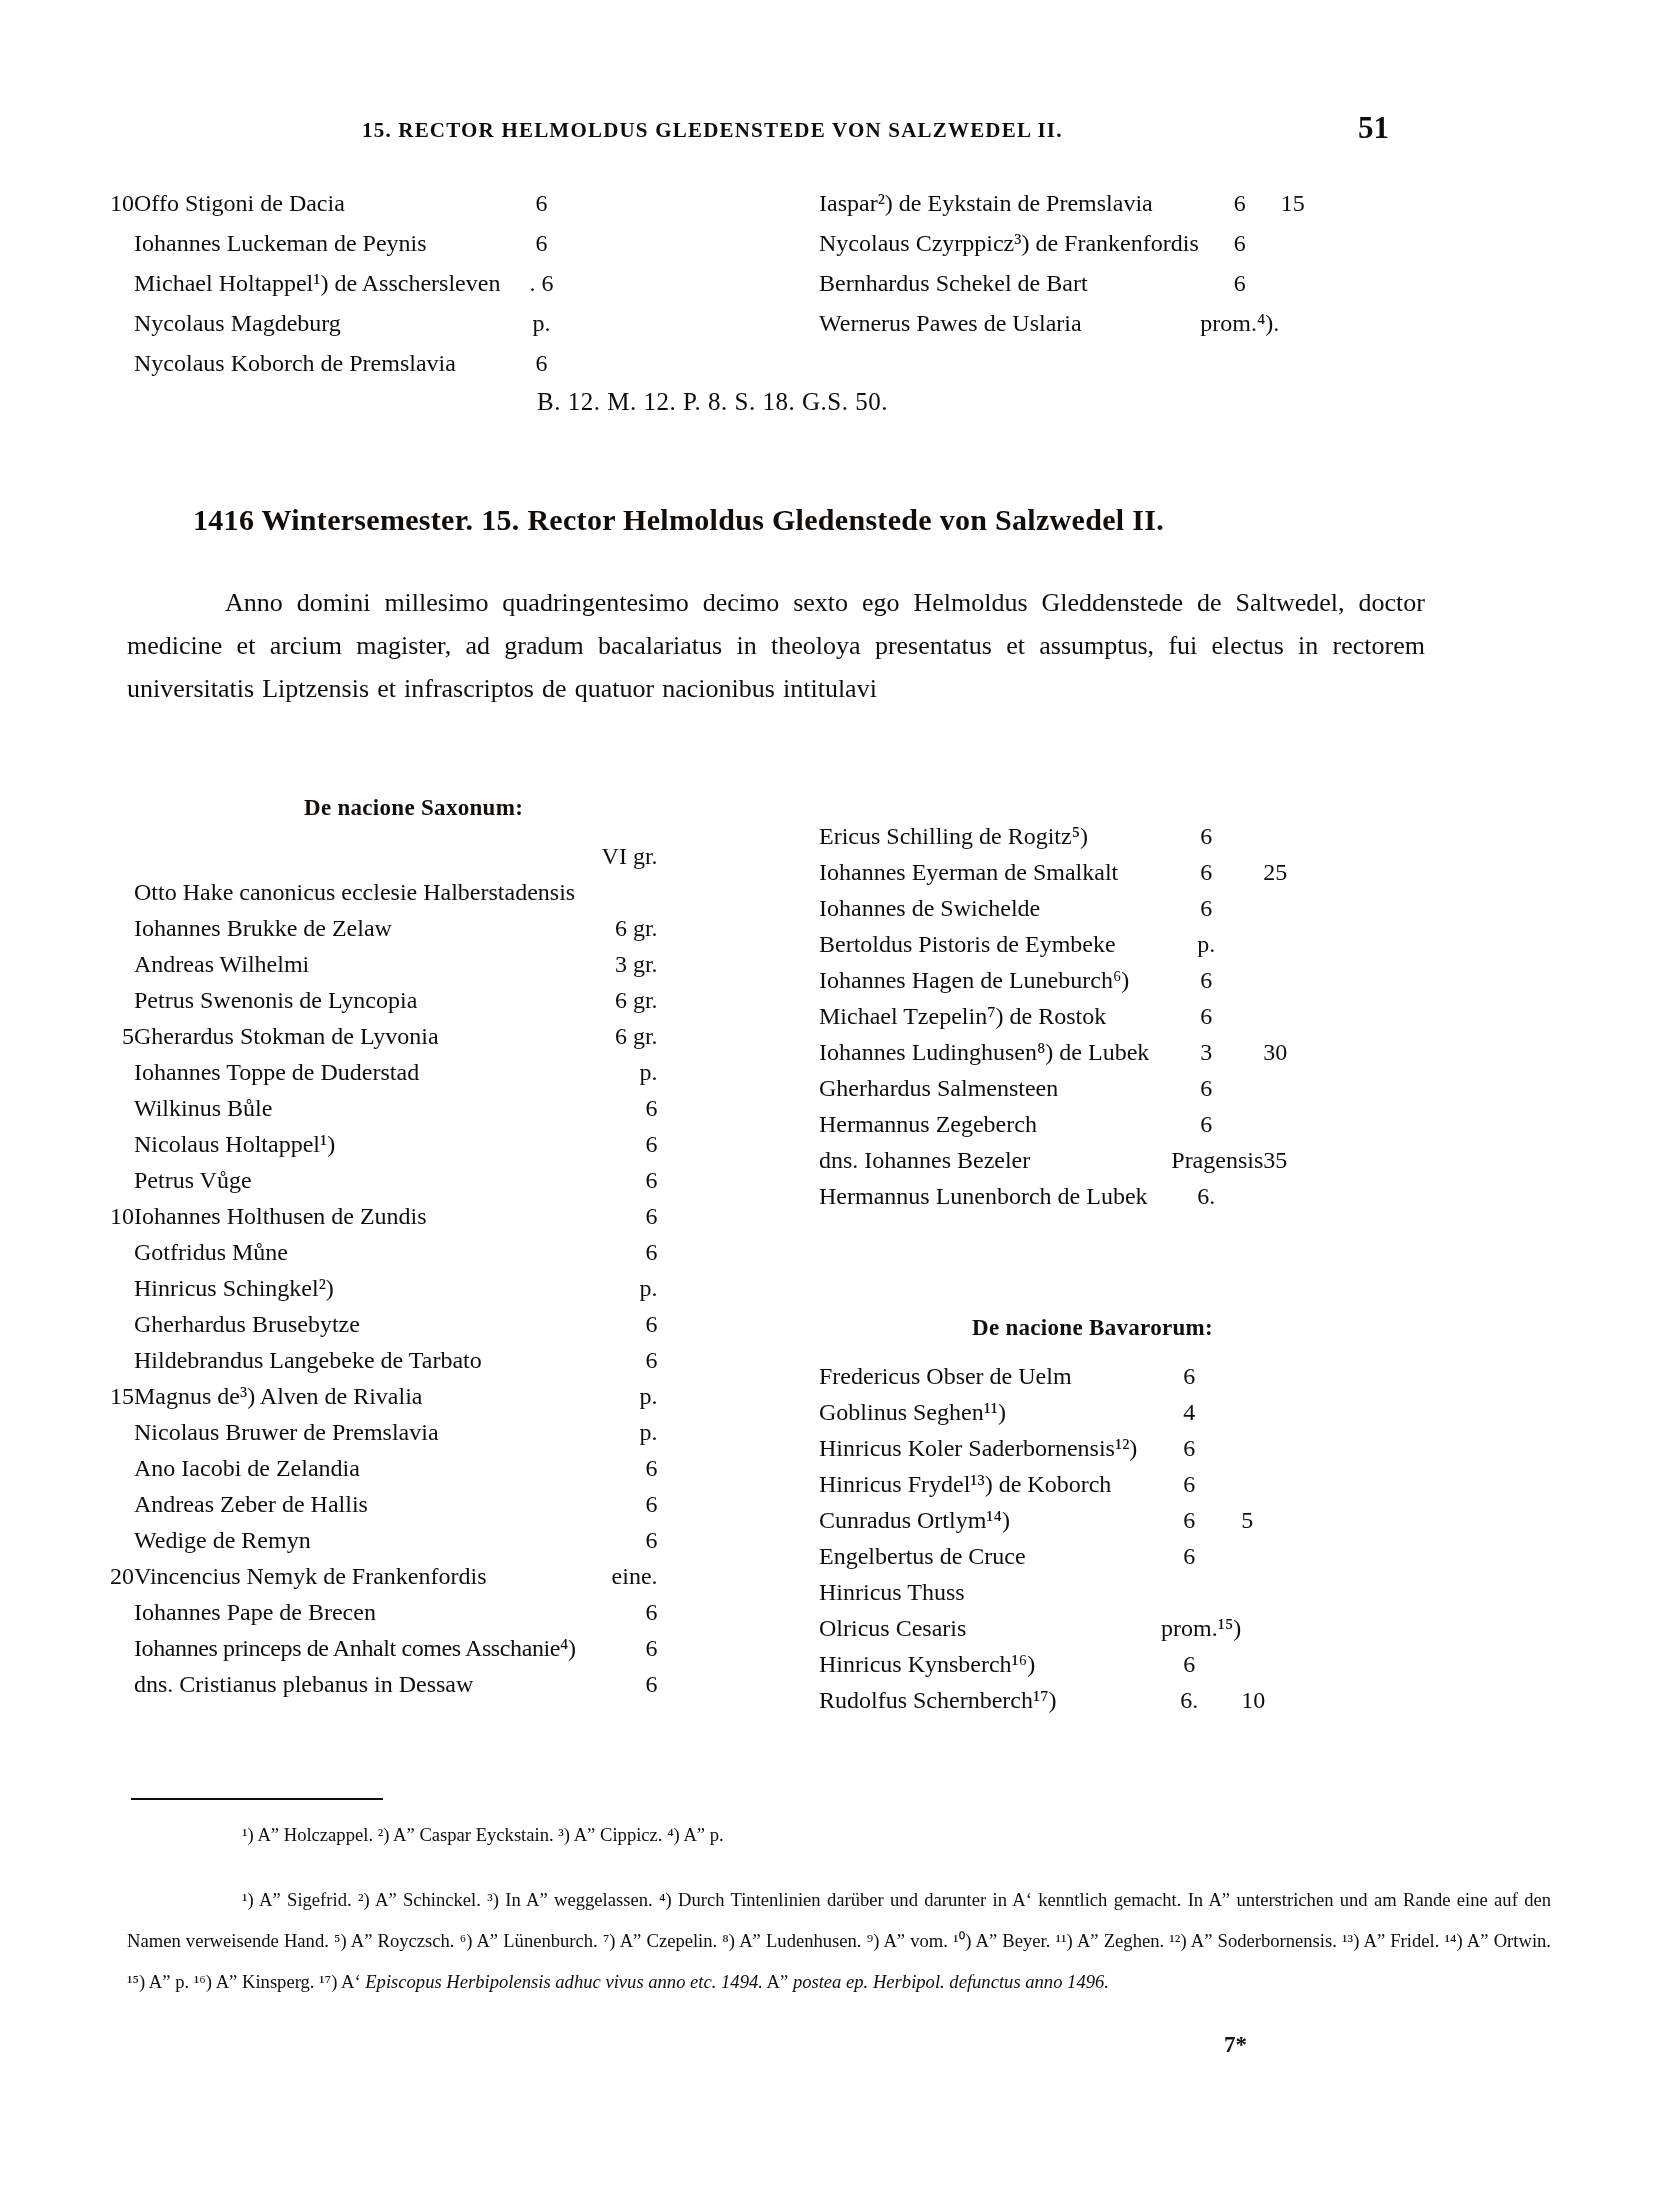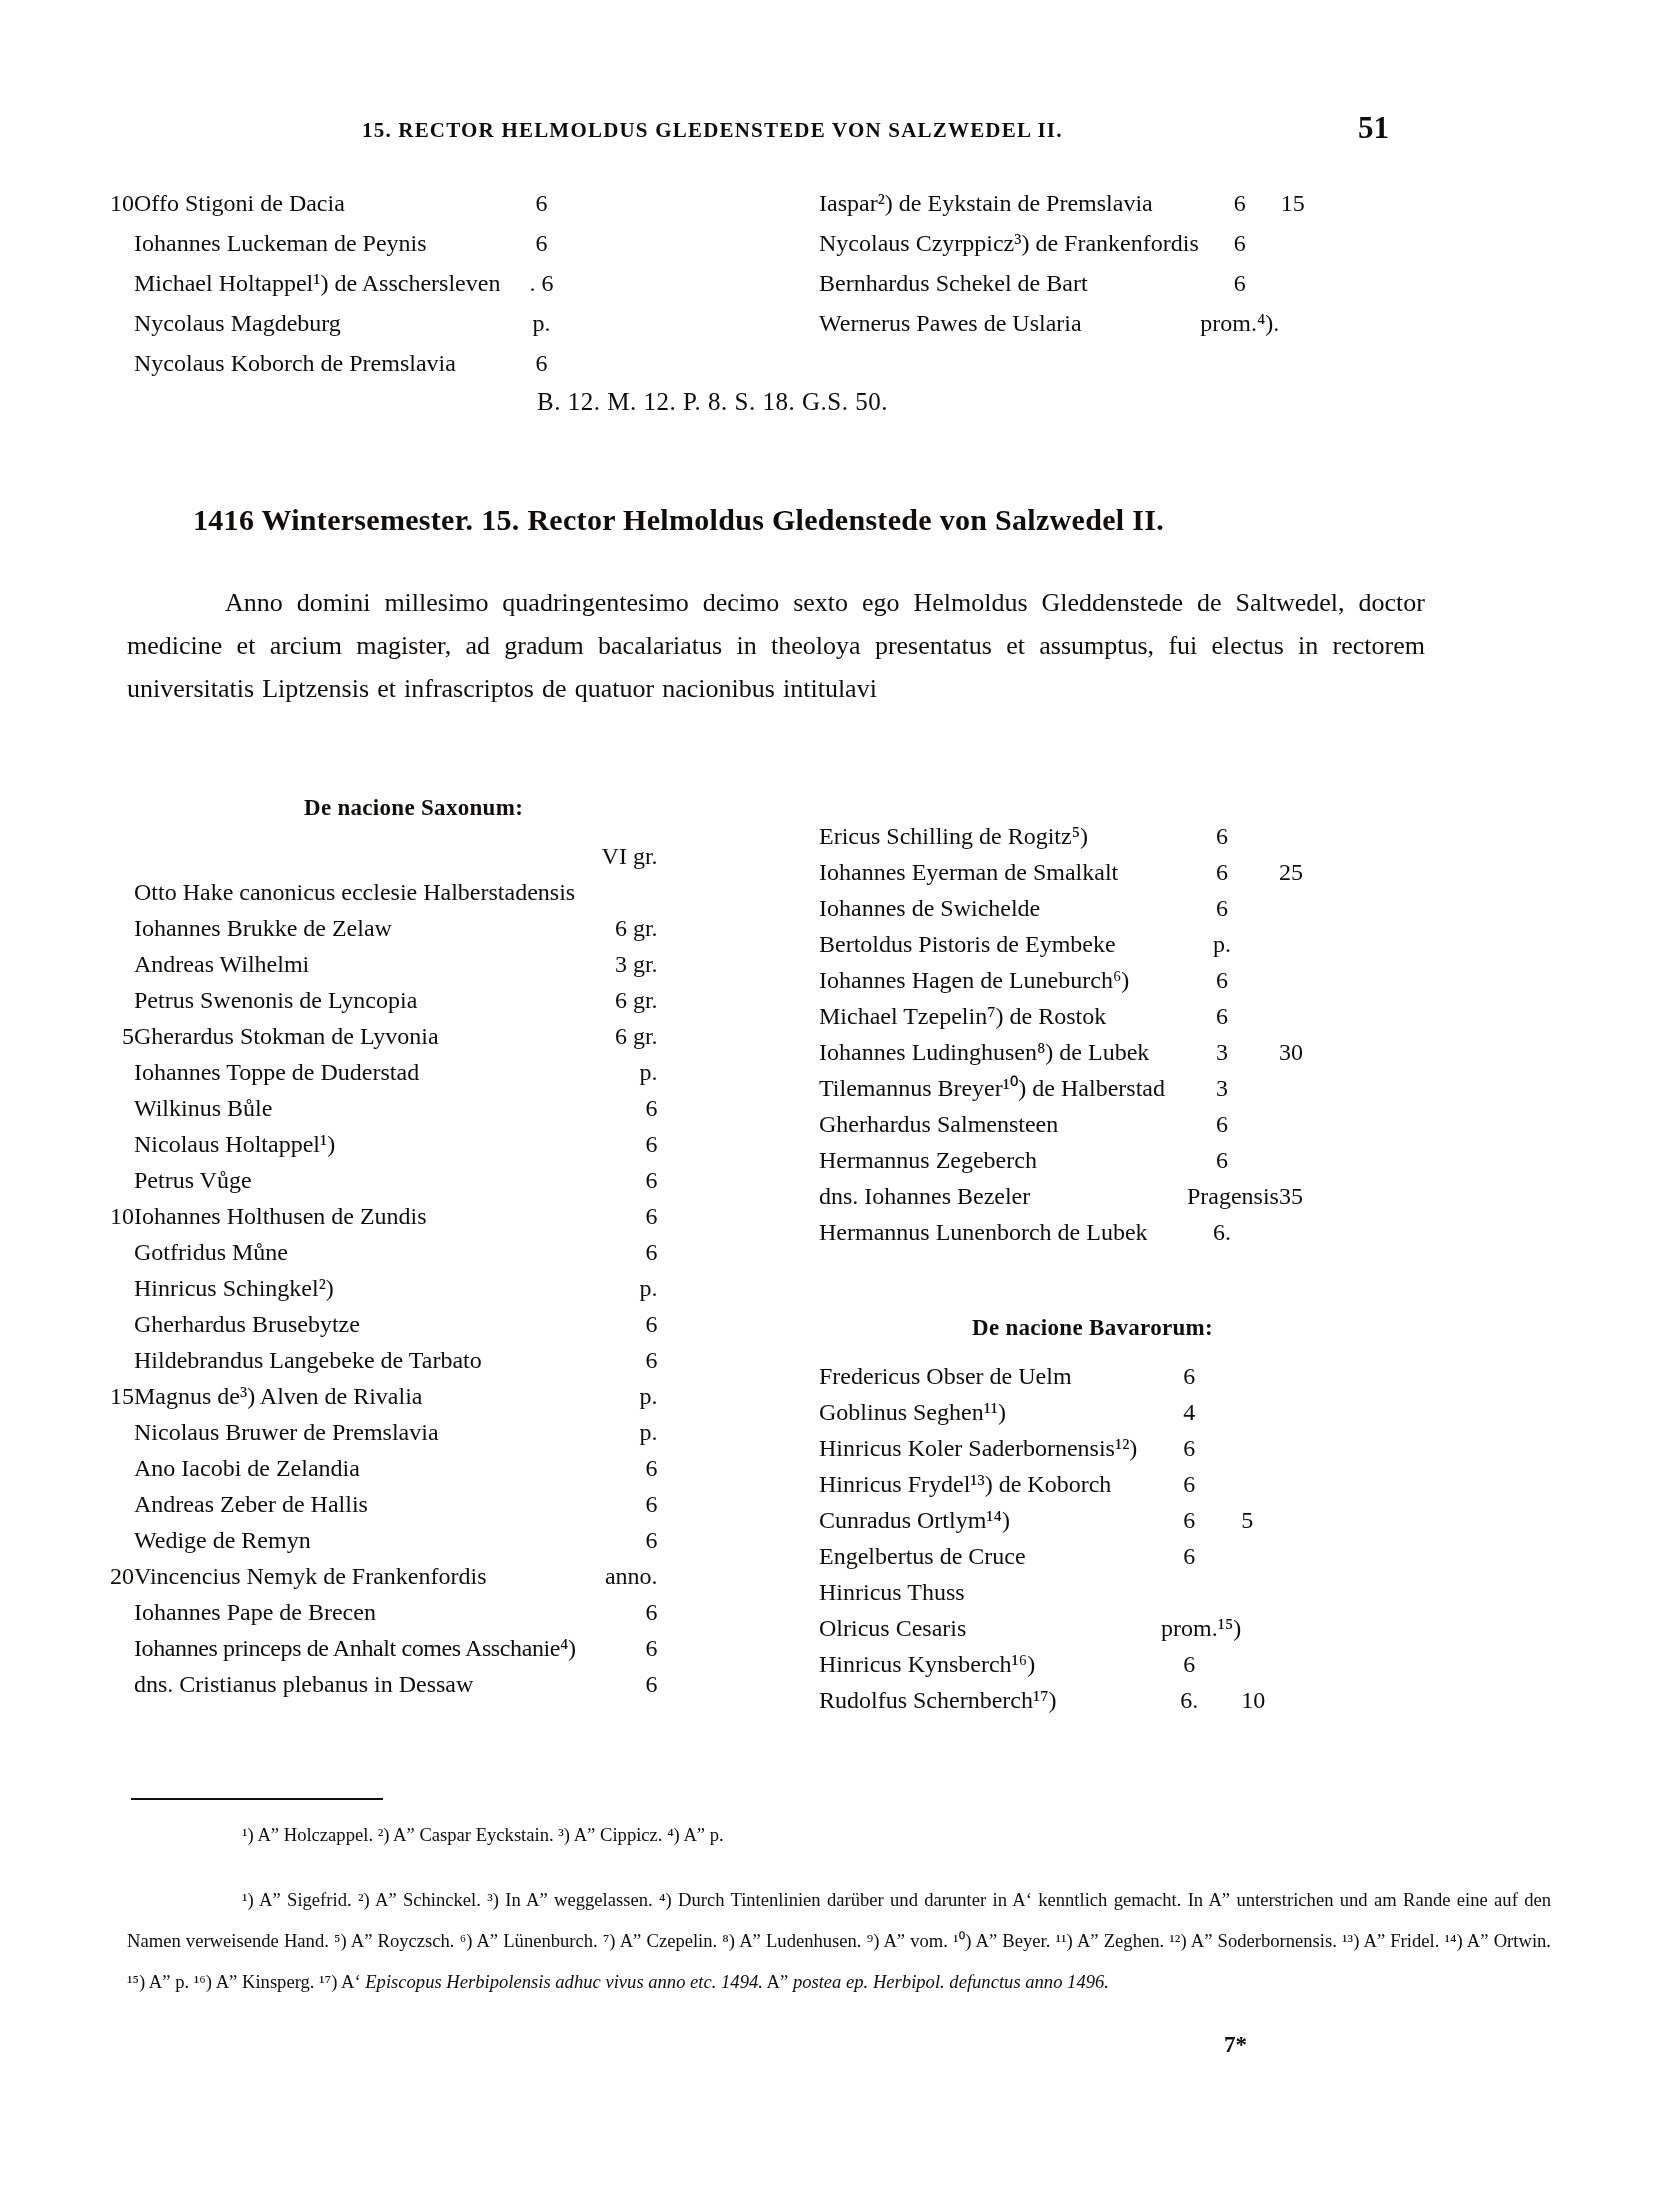--- a/index.html
+++ b/index.html
@@ -297,21 +297,21 @@
           <td class="c-fee-r">6</td>
         </tr>
         <tr>
           <td class="c-num"></td>
           <td class="c-name">Wedige de Remyn</td>
           <td class="c-fee-r">6</td>
         </tr>
         <tr>
           <td class="c-num">20</td>
           <td class="c-name">Vincencius Nemyk de Frankenfordis</td>
-          <td class="c-fee-r">anno.</td>
+          <td class="c-fee-r">eine.</td>
         </tr>
         <tr>
           <td class="c-num"></td>
           <td class="c-name">Iohannes Pape de Brecen</td>
           <td class="c-fee-r">6</td>
         </tr>
         <tr>
           <td class="c-num"></td>
           <td class="c-name" style="letter-spacing: -0.4px;">Iohannes princeps de Anhalt comes Asschanie⁴)</td>
           <td class="c-fee-r">6</td>
@@ -353,25 +353,20 @@
         </tr>
         <tr>
           <td class="c-name">Michael Tzepelin⁷) de Rostok</td>
           <td class="c-fee">6</td>
           <td class="c-mar"></td>
         </tr>
         <tr>
           <td class="c-name">Iohannes Ludinghusen⁸) de Lubek</td>
           <td class="c-fee">3</td>
           <td class="c-mar">30</td>
-        </tr>
-        <tr>
-          <td class="c-name">Tilemannus Breyer¹⁰) de Halberstad</td>
-          <td class="c-fee">3</td>
-          <td class="c-mar"></td>
         </tr>
         <tr>
           <td class="c-name">Gherhardus Salmensteen</td>
           <td class="c-fee">6</td>
           <td class="c-mar"></td>
         </tr>
         <tr>
           <td class="c-name">Hermannus Zegeberch</td>
           <td class="c-fee">6</td>
           <td class="c-mar"></td>

